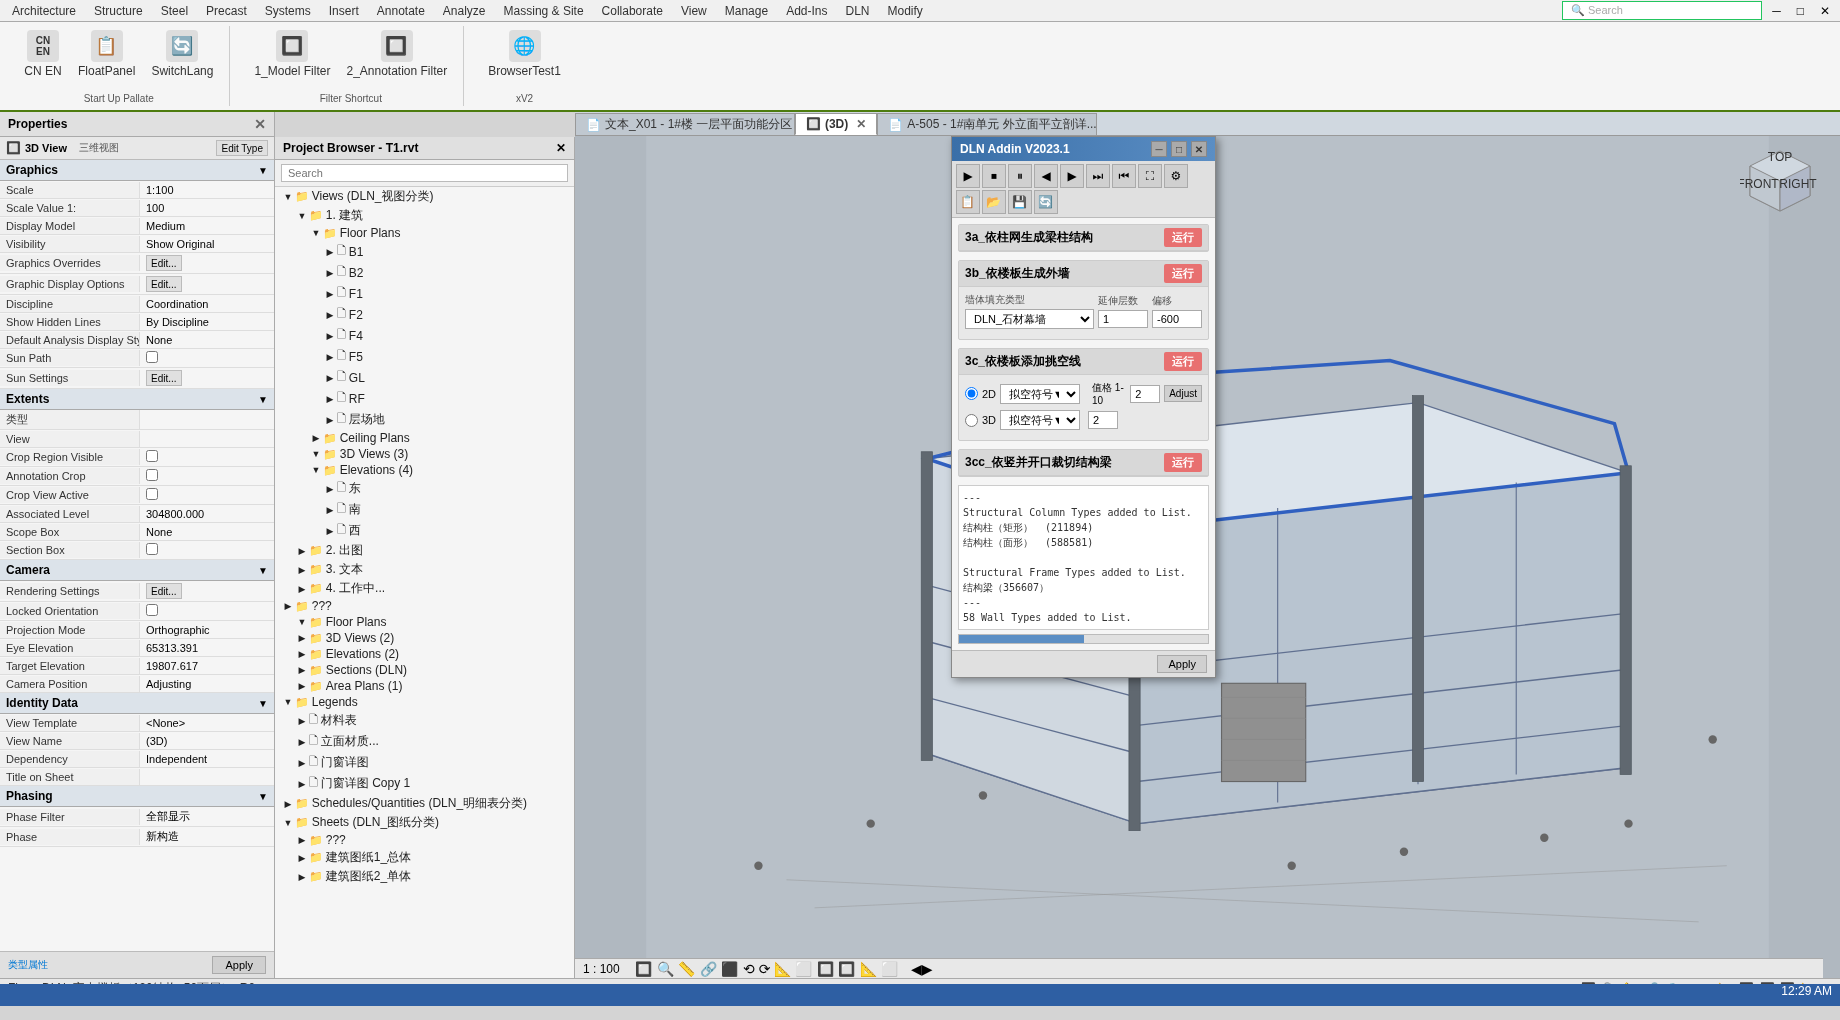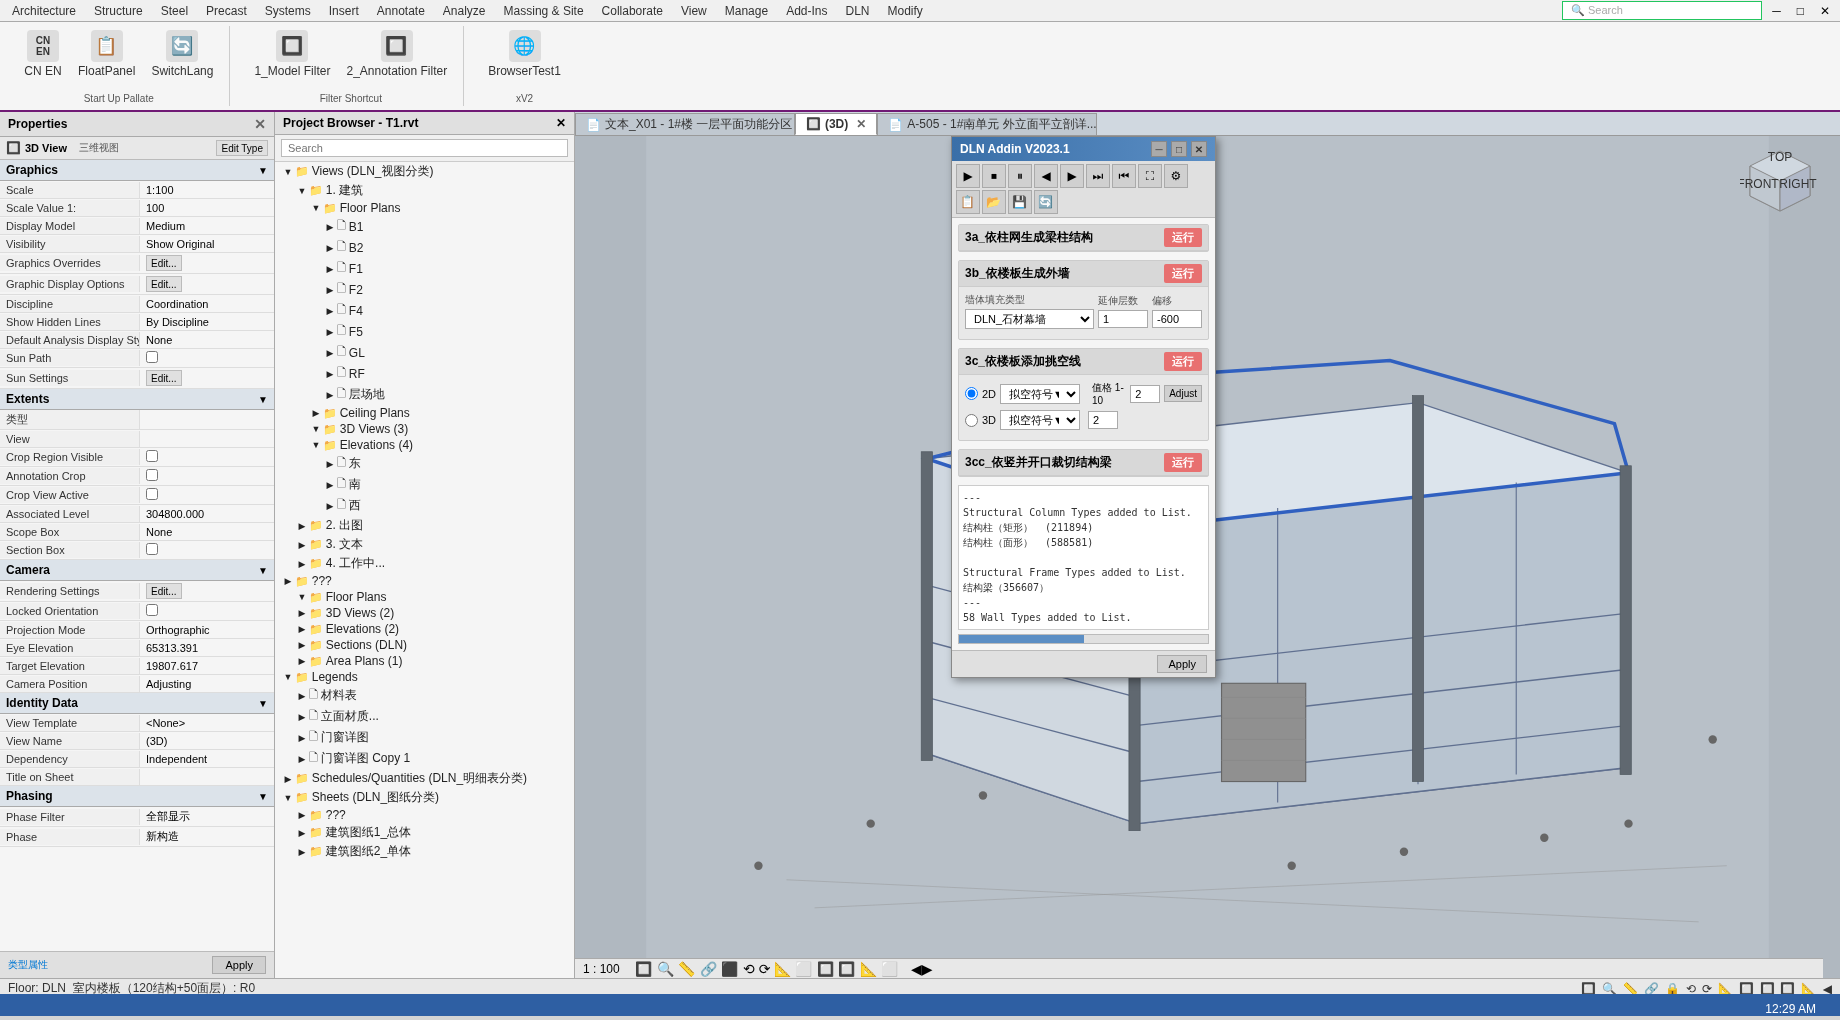--- a/index.html
+++ b/index.html
@@ -19,21 +19,21 @@
       padding: 2px 8px;
       font-size: 12px;
       cursor: pointer;
       color: #333;
     }
 
     
     .ribbon {
       height: 90px;
       background: #f5f5f5;
-      border-bottom: 2px solid #701a75;
+      border-bottom: 2px solid #4d7c0f;
       display: flex;
       align-items: stretch;
       padding: 4px 8px;
       gap: 8px;
     }
     .ribbon-group {
       display: flex;
       flex-direction: column;
       align-items: center;
       border-right: 1px solid #ccc;
@@ -189,20 +189,21 @@
       margin-left: 4px;
     }
 
     
     .project-browser {
       width: 300px;
       background: #f5f5f5;
       border-right: 1px solid #aaa;
       display: flex;
       flex-direction: column;
+      margin-top: 25px;
     }
     .pb-header {
       background: #e0e0e0;
       padding: 4px 8px;
       font-weight: bold;
       font-size: 11px;
       border-bottom: 1px solid #aaa;
       display: flex;
       justify-content: space-between;
       align-items: center;
@@ -253,27 +254,27 @@
       font-size: 11px;
       color: #333;
       gap: 12px;
     }
 
     
     .bottom-bar {
       height: 22px;
       background: #2e5fa3;
       display: flex;
-      align-items: flex-end;
-      padding: 0 24px;
+      align-items: flex-start;
+      padding: 0 8px;
       font-size: 11px;
       color: #fff;
       gap: 8px;
       position: absolute;
-      bottom: 4px;
+      bottom: 14px;
       left: 0;
       right: 0;
     }
 
     
     .dln-dialog {
       position: absolute;
       left: 376px;
       top: 0px;
       width: 265px;

